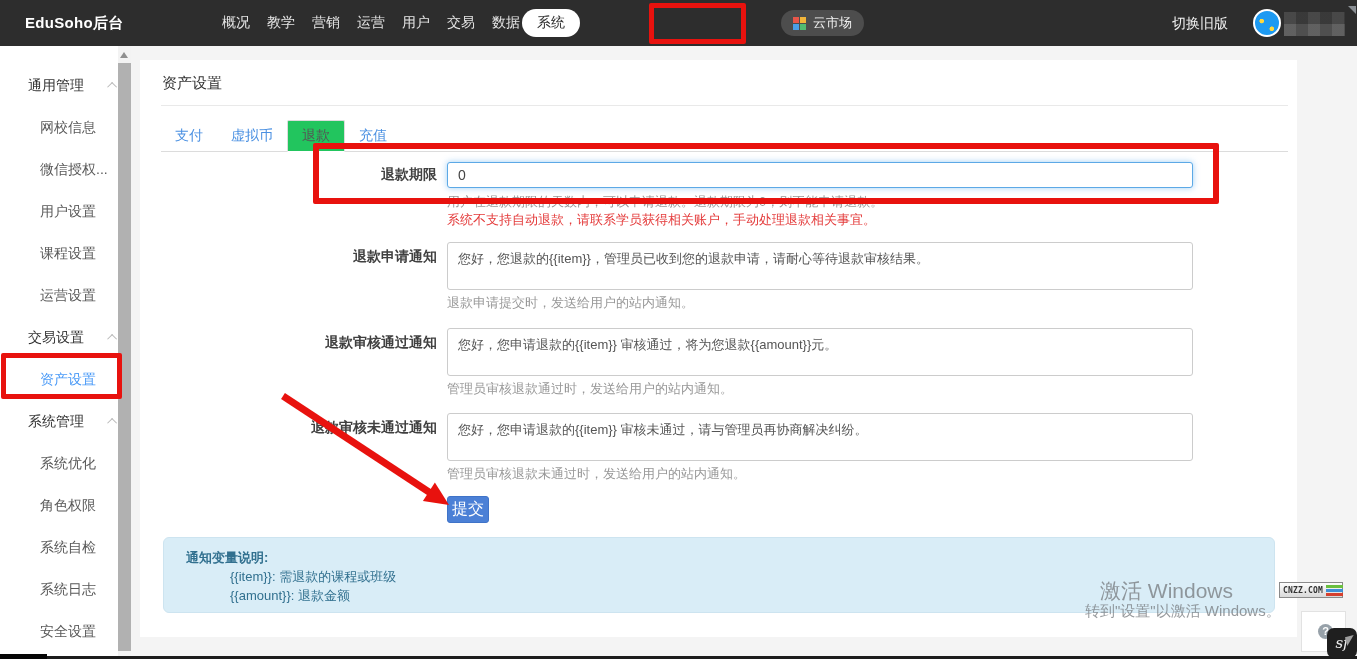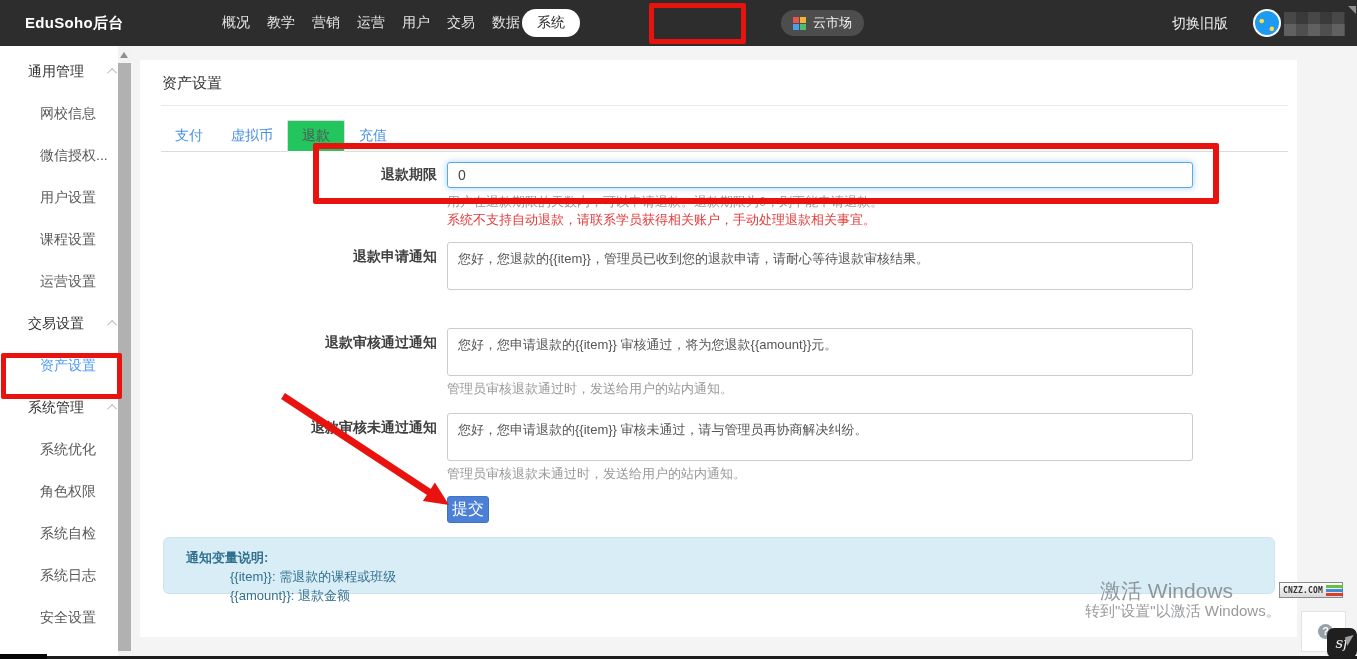--- a/index.html
+++ b/index.html
@@ -23,21 +23,21 @@
       radial-gradient(circle at 28% 42%, #ffd83d 0 2px, transparent 2.6px),
       radial-gradient(circle at 70% 74%, #ffd83d 0 2px, transparent 2.6px), #1d9af2; cursor:pointer; }
   .censored-name { position:absolute; left:1284px; top:12px; width:61px; height:24px;
     background-image:
       repeating-linear-gradient(0deg, rgba(255,255,255,0.05) 0 12px, rgba(0,0,0,0.18) 12px 24px),
       repeating-linear-gradient(90deg, #585858 0 12px, #464646 12px 24px); }
   .tri-top-right { position:absolute; left:1348px; top:6px; width:0; height:0;
     border-left:8px solid transparent; border-top:8px solid #8a8f94; z-index:11; }
 
   
-  .sidebar { position:absolute; top:46px; left:0; width:131px; height:610px; background:#fff; z-index:5; padding-top:4px; }
+  .sidebar { position:absolute; top:46px; left:0; width:131px; height:610px; background:#fff; z-index:5; padding-top:18px; }
   .side-item { height:42px; line-height:42px; font-size:14px; color:#595959; cursor:pointer; white-space:nowrap; }
   .side-item.group { padding-left:28px; color:#333; display:flex; align-items:center; }
   .side-item.child { padding-left:40px; }
   .side-item.active { color:#4a9af7; }
   .chev { width:7px; height:7px; border-left:1px solid #b9b9b9; border-top:1px solid #b9b9b9;
     transform:rotate(45deg) translateY(2px); margin-left:26px; display:inline-block; }
   .side-scroll { position:absolute; top:46px; left:118px; width:13px; height:610px; background:#f3f3f3; z-index:6; }
   .scroll-arrow { position:absolute; top:6px; left:2px; width:0; height:0;
     border-left:4.5px solid transparent; border-right:4.5px solid transparent; border-bottom:6px solid #8f8f8f; }
   .scroll-thumb { position:absolute; top:17px; left:0; width:13px; height:588px; background:#b1b1b1; cursor:pointer; }
@@ -53,21 +53,21 @@
   .row-label { position:absolute; left:100px; width:197px; text-align:right; font-size:14px; font-weight:600; color:#404040; }
   .fld { position:absolute; left:307px; width:746px; font-family:inherit; }
   .refund-input { top:102px; height:26px; border:1px solid #5ca9e6; border-radius:3px; padding:0 10px; font-size:14px; color:#444;
     box-shadow:0 0 6px rgba(82,168,236,.55); outline:none; }
   .ta { height:48px; border:1px solid #ccc; border-radius:3px; padding:7px 10px; font-size:13px; color:#555; resize:none; line-height:17px; outline:none; }
   .help { position:absolute; left:307px; font-size:13px; color:#989898; white-space:nowrap; }
   .warning { position:absolute; left:307px; font-size:13px; color:#e43b3b; white-space:nowrap; }
   .submit-btn { position:absolute; left:307px; top:436px; width:42px; height:27px; background:#4b80d6; color:#fff;
     border:1px solid #3f73c8; border-radius:3px; font-size:16px; cursor:pointer; }
 
-  .info-box { position:absolute; left:23px; top:477px; width:1112px; height:57px; background:#d9edf7;
+  .info-box { position:absolute; left:23px; top:477px; width:1112px; height:76px; background:#d9edf7;
     border:1px solid #cde4f0; border-radius:6px; color:#31708f; font-size:13px; padding:11px 16px 0 22px; }
   .info-title { font-weight:bold; }
   .info-line { padding-left:44px; line-height:19px; }
 
   
   .anno { position:absolute; border:6px solid #e8120e; border-radius:2px; z-index:60; pointer-events:none; }
   .anno-nav { left:649px; top:3px; width:97px; height:41px; border-width:5px; }
   .anno-side { left:1px; top:353px; width:121px; height:46px; border-width:5px; }
   .anno-field { left:313px; top:143px; width:906px; height:61px; }
   .anno-arrow { position:absolute; left:0; top:0; width:1357px; height:659px; z-index:60; pointer-events:none; }
@@ -165,20 +165,21 @@
     <span class="tab">充值</span>
   </div>
 
   <div class="row-label" style="top:106px">退款期限</div>
   <input class="fld refund-input" value="0" style="">
   <div class="help" style="top:133px">用户在退款期限的天数内，可以申请退款。退款期限为0，则不能申请退款。</div>
   <div class="warning" style="top:151px">系统不支持自动退款，请联系学员获得相关账户，手动处理退款相关事宜。</div>
 
   <div class="row-label" style="top:188px">退款申请通知</div>
   <textarea class="fld ta" style="top: 182px;">您好，您退款的{{item}}，管理员已收到您的退款申请，请耐心等待退款审核结果。</textarea>
+  <div class="help" style="top:234px">退款申请提交时，发送给用户的站内通知。</div>
 
   <div class="row-label" style="top:274px">退款审核通过通知</div>
   <textarea class="fld ta" style="top: 268px;">您好，您申请退款的{{item}} 审核通过，将为您退款{{amount}}元。</textarea>
   <div class="help" style="top:320px">管理员审核退款通过时，发送给用户的站内通知。</div>
 
   <div class="row-label" style="top:359px">退款审核未通过通知</div>
   <textarea class="fld ta" style="top: 353px;">您好，您申请退款的{{item}} 审核未通过，请与管理员再协商解决纠纷。</textarea>
   <div class="help" style="top:405px">管理员审核退款未通过时，发送给用户的站内通知。</div>
 
   <button class="submit-btn">提交</button>

